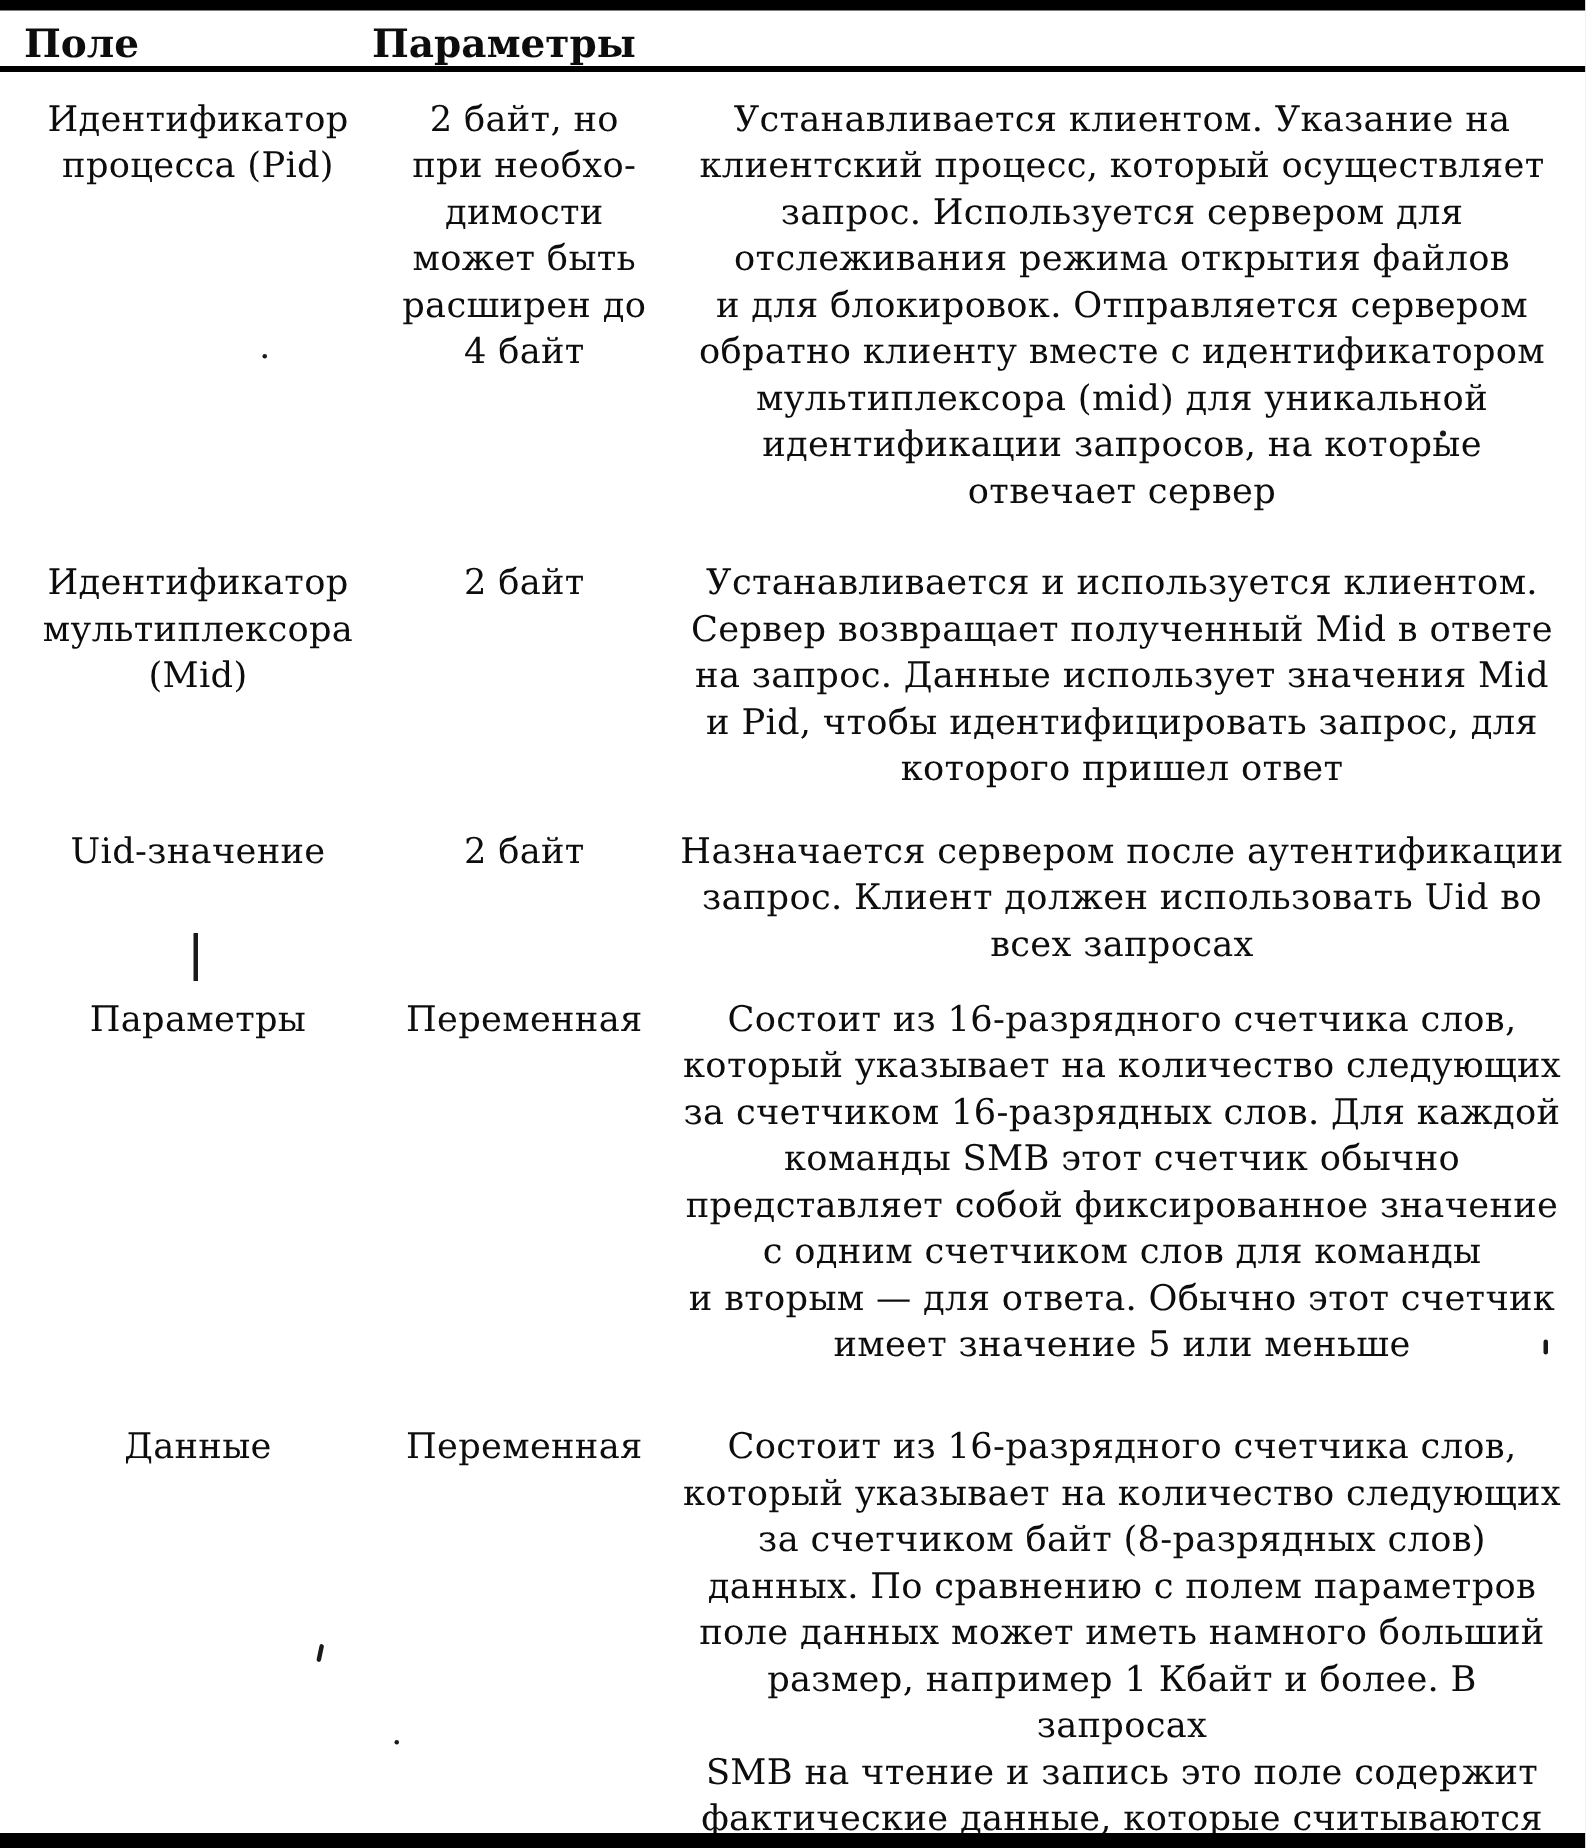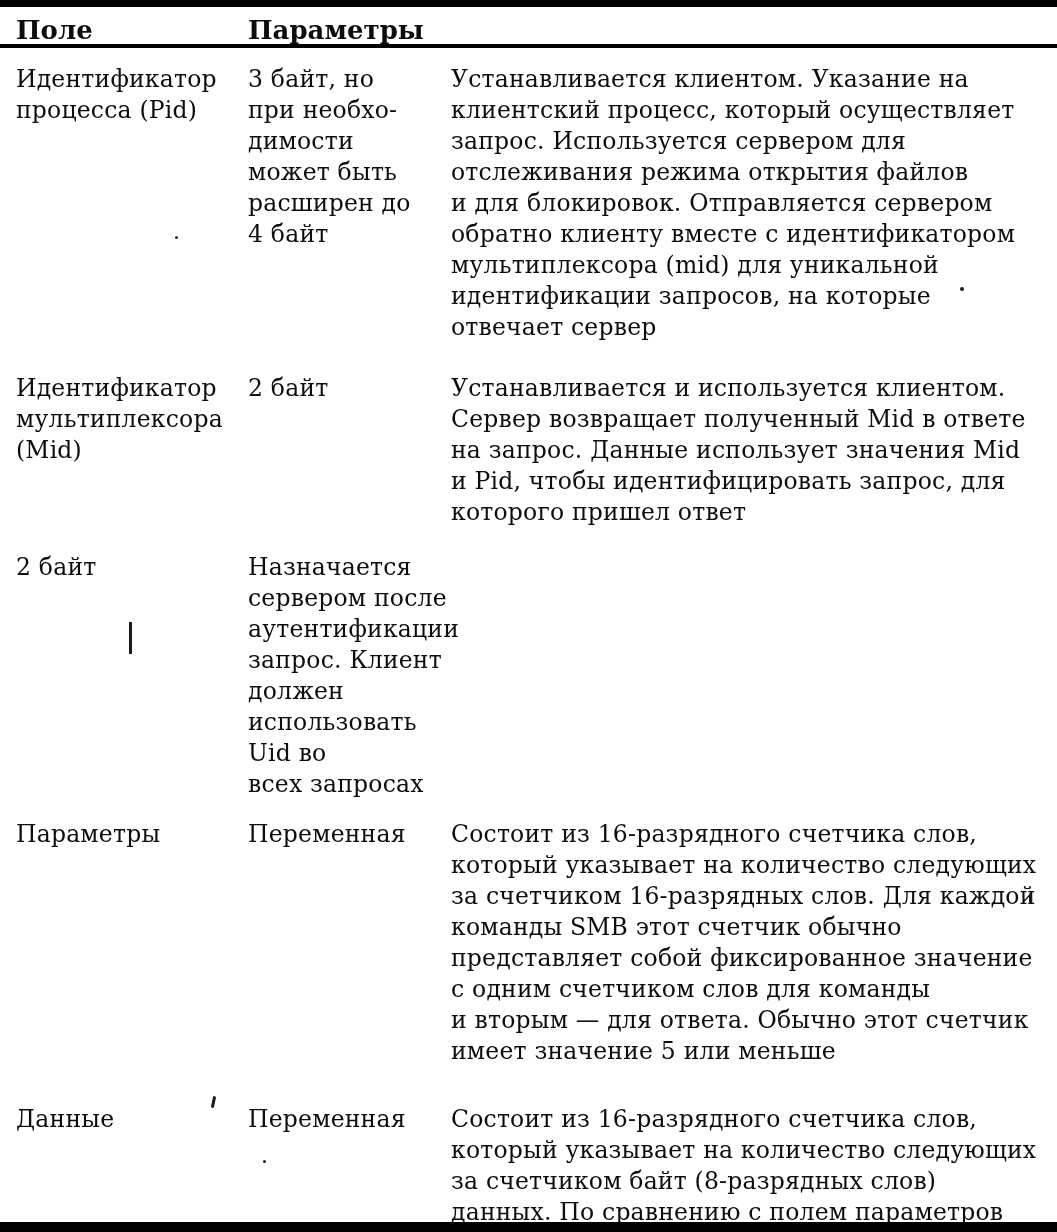--- a/index.html
+++ b/index.html
@@ -20,20 +20,21 @@
   .header-row{
     padding:9px 12px 0 16px;
     font-weight:bold;font-size:26px;line-height:28px;
     height:37px;box-sizing:border-box;
   }
   .tbody{padding:16px 12px 0 16px;}
   .cell{
     white-space:pre-line;
     font-size:23.5px;line-height:31px;
     letter-spacing:0.2px;
+    text-align:center;
   }
   .row-1{margin-bottom:30px;}
   .row-2{margin-bottom:24px;}
   .row-3{margin-bottom:19px;}
   .row-4{margin-bottom:37px;}
   .row-5{margin-bottom:0;}
   
   .artifact{position:absolute;background:#1a1a1a;}
   .a-vbar{left:129px;top:622px;width:3px;height:32px;}
   .a-comma{left:212px;top:1096px;width:3px;height:12px;border-radius:2px;transform:rotate(12deg);}
@@ -54,21 +55,21 @@
     <div class="hcell">Параметры</div>
   </div>
 
   <div class="rule rule-mid"></div>
 
   <div class="tbody">
 
     <div class="grid row-1">
       <div class="cell">Идентификатор
 процесса (Pid)</div>
-      <div class="cell">3 байт, но
+      <div class="cell">2 байт, но
 при необхо-
 димости
 может быть
 расширен до
 4 байт</div>
       <div class="cell">Устанавливается клиентом. Указание на
 клиентский процесс, который осуществляет
 запрос. Используется сервером для
 отслеживания режима открытия файлов
 и для блокировок. Отправляется сервером
@@ -84,20 +85,21 @@
 (Mid)</div>
       <div class="cell">2 байт</div>
       <div class="cell">Устанавливается и используется клиентом.
 Сервер возвращает полученный Mid в ответе
 на запрос. Данные использует значения Mid
 и Pid, чтобы идентифицировать запрос, для
 которого пришел ответ</div>
     </div>
 
     <div class="grid row-3">
+      <div class="cell">Uid-значение</div>
       <div class="cell">2 байт</div>
       <div class="cell">Назначается сервером после аутентификации
 запрос. Клиент должен использовать Uid во
 всех запросах</div>
     </div>
 
     <div class="grid row-4">
       <div class="cell">Параметры</div>
       <div class="cell">Переменная</div>
       <div class="cell">Состоит из 16-разрядного счетчика слов,

